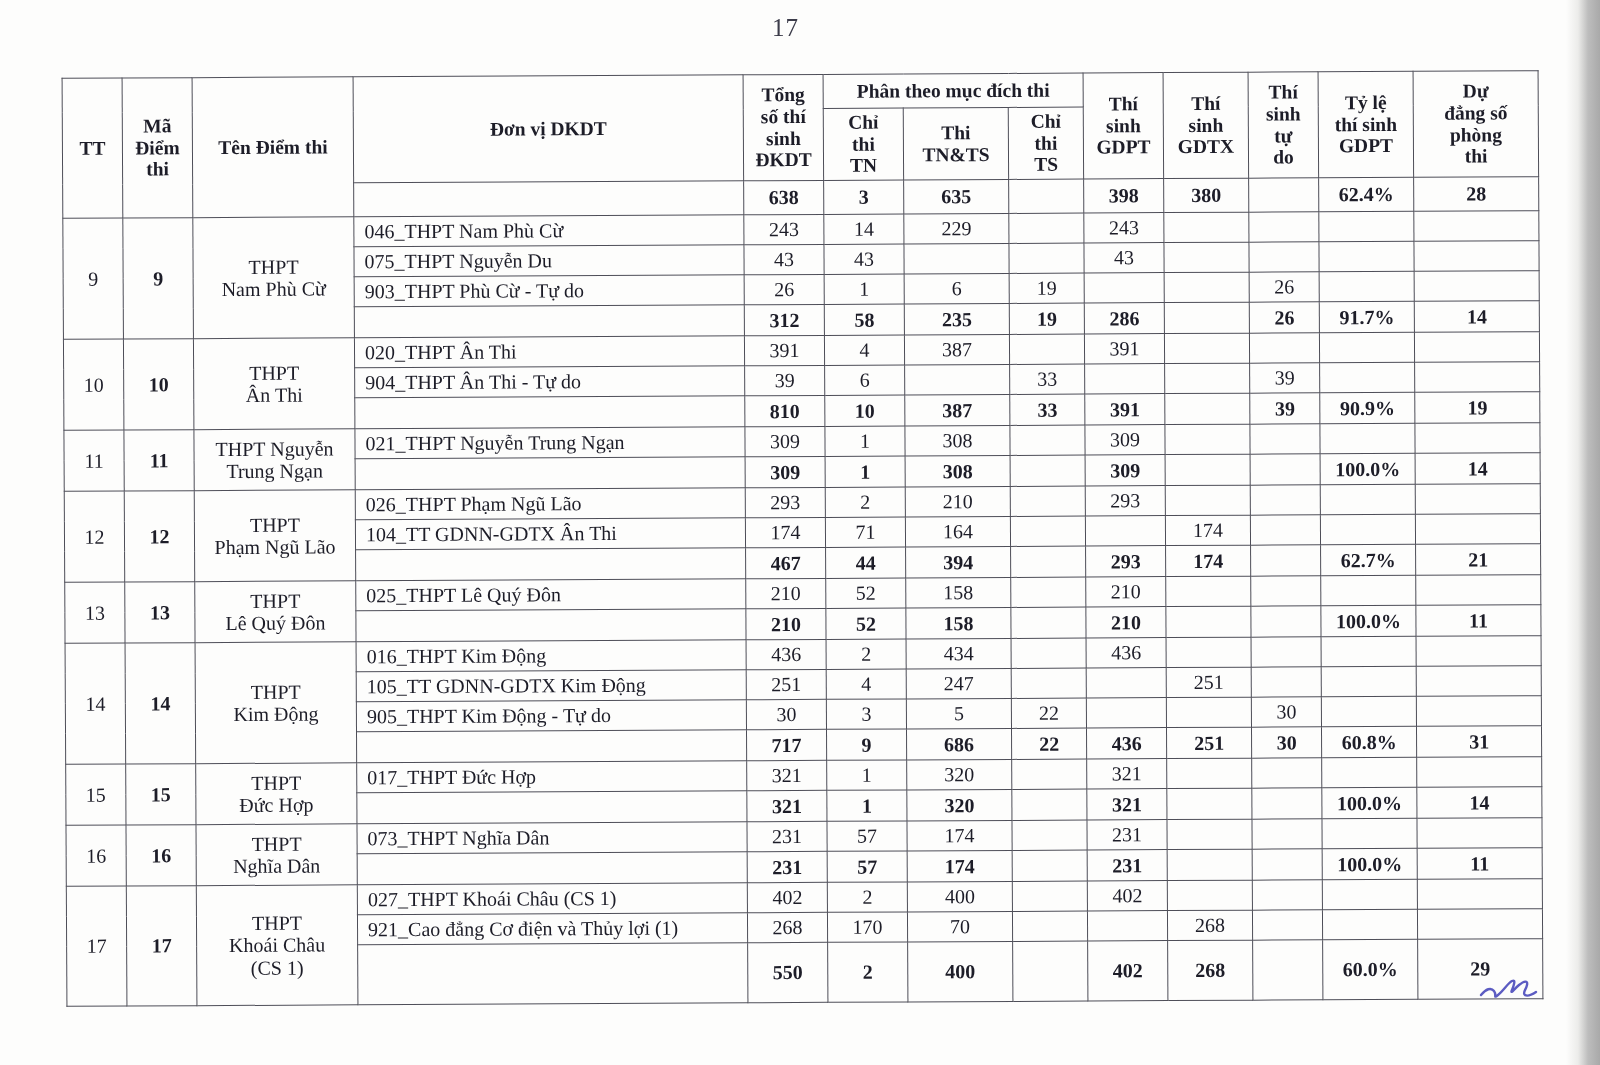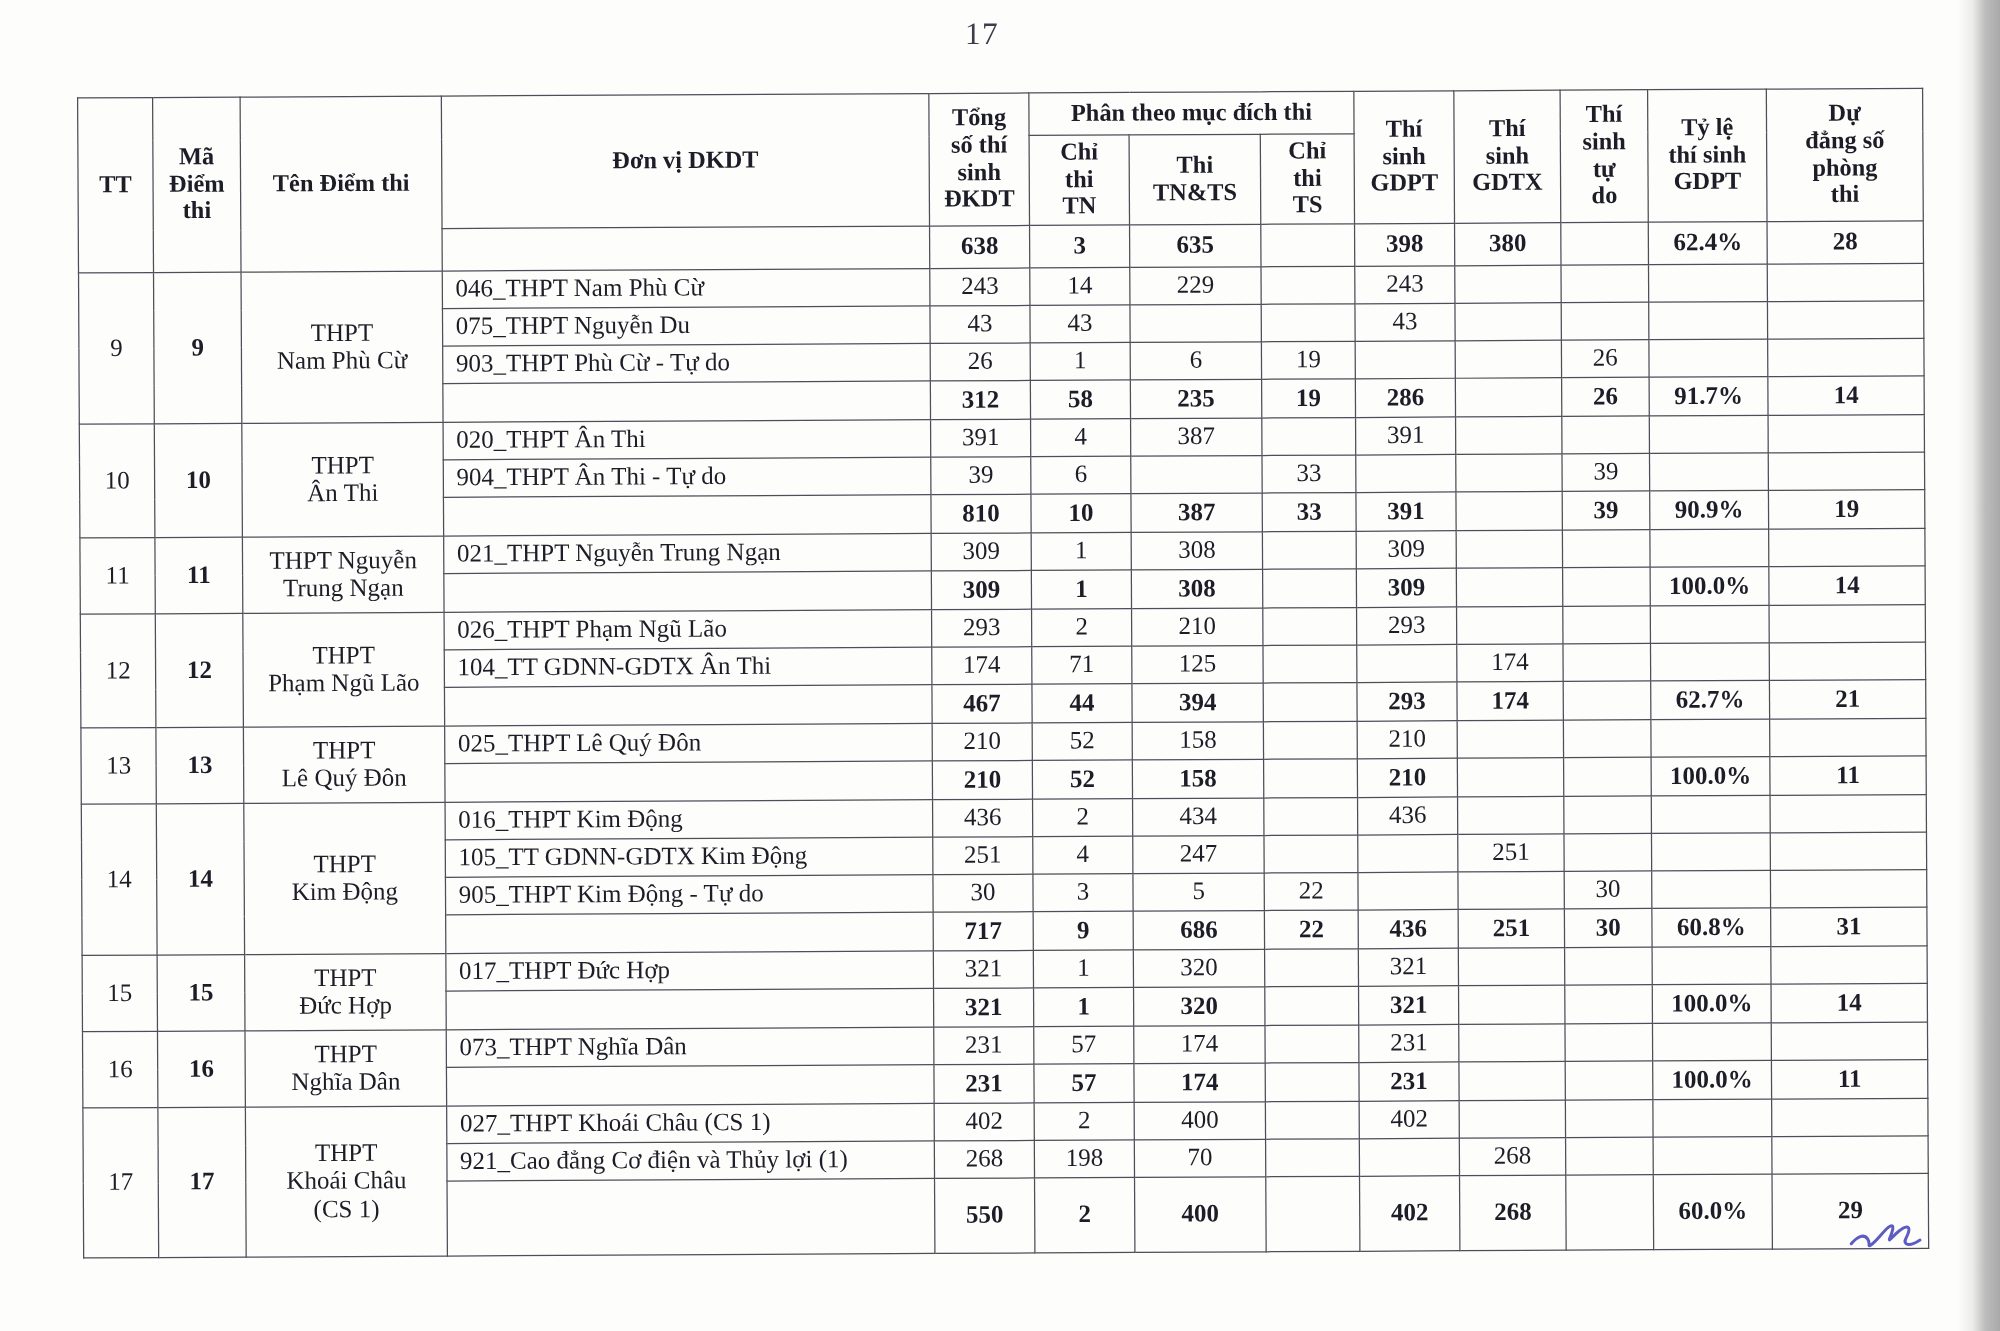--- a/index.html
+++ b/index.html
@@ -263,21 +263,21 @@
           <td class="cell-center">293</td>
           <td class="cell-center"></td>
           <td class="cell-center"></td>
           <td class="cell-center"></td>
           <td class="cell-center"></td>
         </tr>
         <tr class="unit-row">
           <td class="cell-left">104_TT GDNN-GDTX Ân Thi</td>
           <td class="cell-center">174</td>
           <td class="cell-center">71</td>
-          <td class="cell-center">125</td>
+          <td class="cell-center">164</td>
           <td class="cell-center"></td>
           <td class="cell-center"></td>
           <td class="cell-center">174</td>
           <td class="cell-center"></td>
           <td class="cell-center"></td>
           <td class="cell-center"></td>
         </tr>
         <tr class="total-row">
           <td class="cell-left"></td>
           <td class="cell-center cell-bold">467</td>
@@ -439,21 +439,21 @@
           <td class="cell-center"></td>
           <td class="cell-center">402</td>
           <td class="cell-center"></td>
           <td class="cell-center"></td>
           <td class="cell-center"></td>
           <td class="cell-center"></td>
         </tr>
         <tr class="unit-row">
           <td class="cell-left">921_Cao đẳng Cơ điện và Thủy lợi (1)</td>
           <td class="cell-center">268</td>
-          <td class="cell-center">198</td>
+          <td class="cell-center">170</td>
           <td class="cell-center">70</td>
           <td class="cell-center"></td>
           <td class="cell-center"></td>
           <td class="cell-center">268</td>
           <td class="cell-center"></td>
           <td class="cell-center"></td>
           <td class="cell-center"></td>
         </tr>
         <tr class="total-row tall">
           <td class="cell-left"></td>

